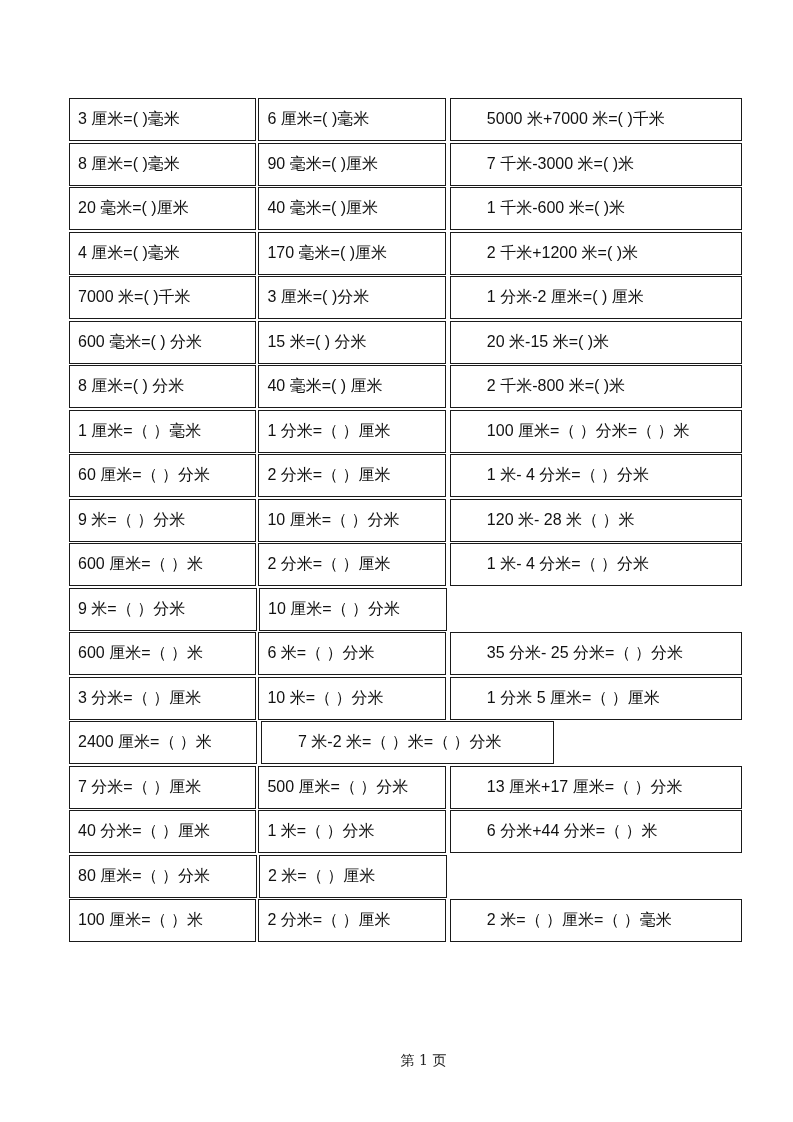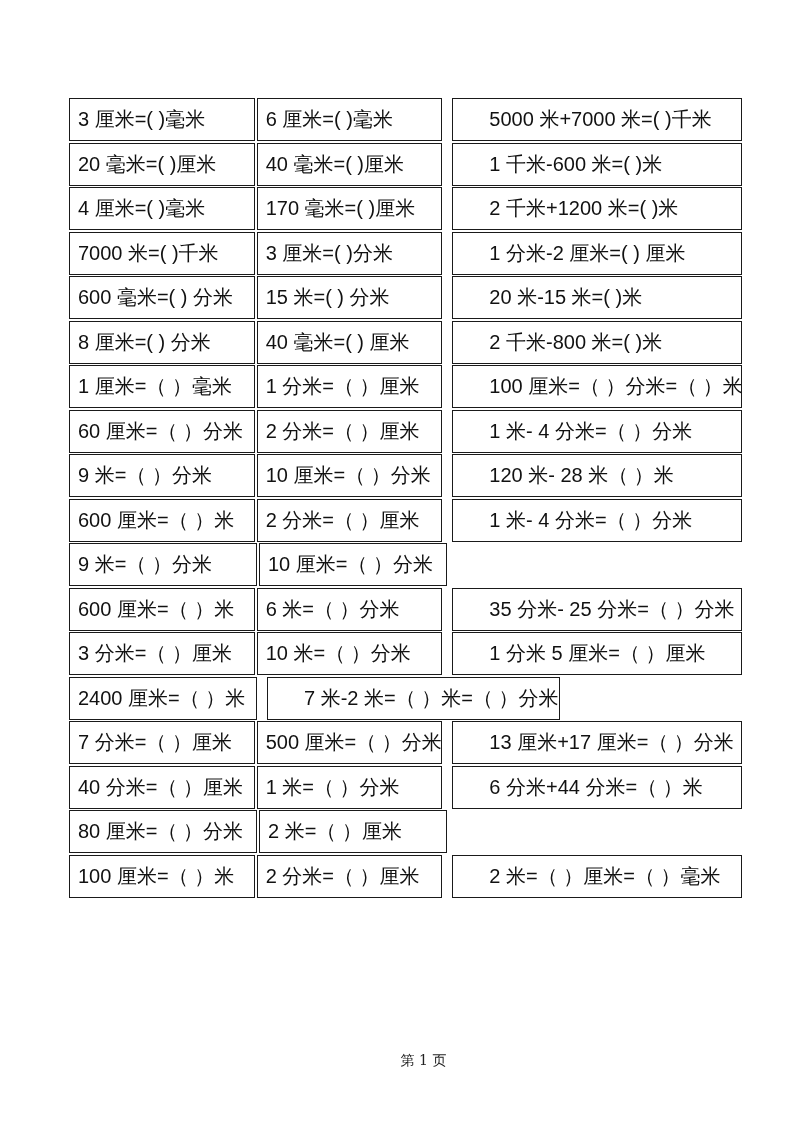--- a/index.html
+++ b/index.html
@@ -2,35 +2,40 @@
 <html><head>
   <meta charset="utf-8">
   <style>
     html, body { margin: 0; padding: 0; background: #ffffff; }
     body { width: 793px; height: 1122px; position: relative; overflow: hidden;
            font-family: "Liberation Sans", "DejaVu Sans", sans-serif; color: #111; }
     .sheet { position: absolute; left: 69px; top: 98px; width: 673px; }
     .row { display: flex; height: 44.5px; }
     .cell { box-sizing: border-box; border: 1.3px solid #1a1a1a; height: 43px;
             margin-bottom: 1.5px; display: flex; align-items: center;
-            padding-left: 8px; font-size: 20px; white-space: nowrap; overflow: hidden; }
+            padding-left: 8px; font-size: 16px; white-space: nowrap; overflow: hidden; }
     .c0 { width: 188px; margin-right: 2px; }
-    .c1 { width: 188px; margin-right: 10px; }
+    .c1 { width: 188px; margin-right: 4px; }
     .c2 { width: 293px; padding-left: 36px; }
     .footer { position: absolute; top: 1052px; left: 0; width: 793px; text-align: center;
               font-family: "DejaVu Serif", "Liberation Serif", serif; font-size: 14px; color: #222; margin-left: 27px; }
   </style>
 </head>
 <body>
 
 <div class="sheet" id="sheet">
     <div class="row">
       <div class="cell c0">3 厘米=(    )毫米</div>
       <div class="cell c1">6 厘米=(    )毫米</div>
       <div class="cell c2">5000 米+7000 米=(    )千米</div>
+    </div>
+    <div class="row">
+      <div class="cell c0">8 厘米=(    )毫米</div>
+      <div class="cell c1">90 毫米=(    )厘米</div>
+      <div class="cell c2">7 千米-3000 米=(      )米</div>
     </div>
     <div class="row">
       <div class="cell c0">20 毫米=(    )厘米</div>
       <div class="cell c1">40 毫米=(    )厘米</div>
       <div class="cell c2">1 千米-600 米=(     )米</div>
     </div>
     <div class="row">
       <div class="cell c0">4 厘米=(    )毫米</div>
       <div class="cell c1">170 毫米=(   )厘米</div>
       <div class="cell c2">2 千米+1200 米=(     )米</div>

